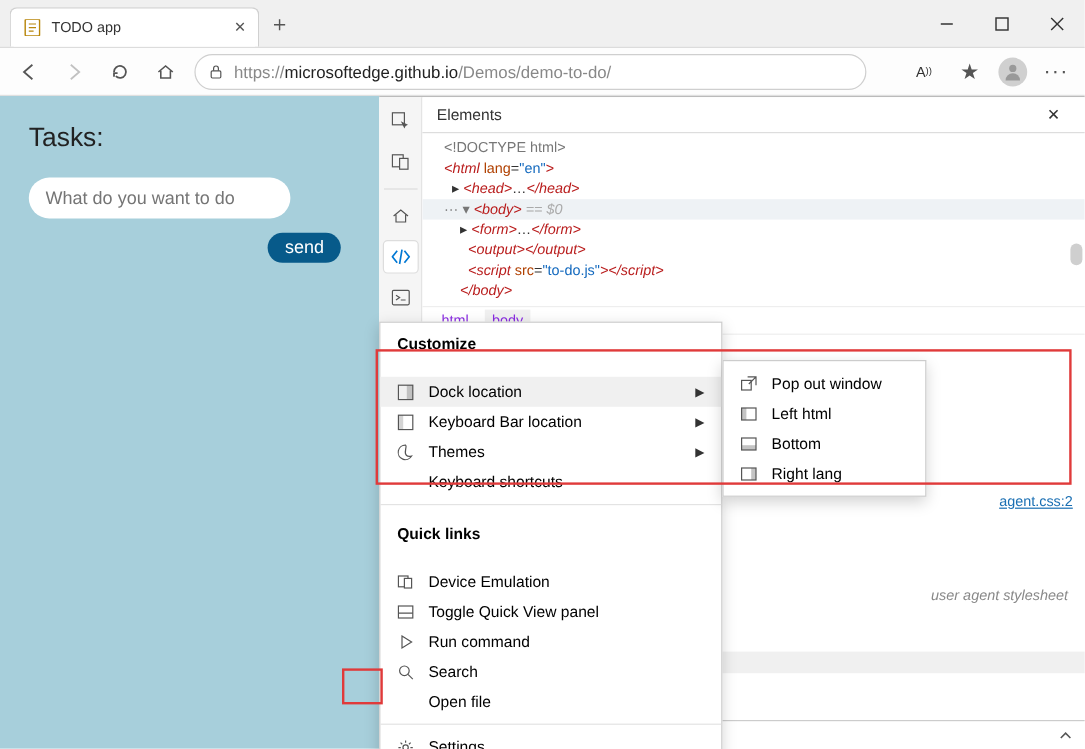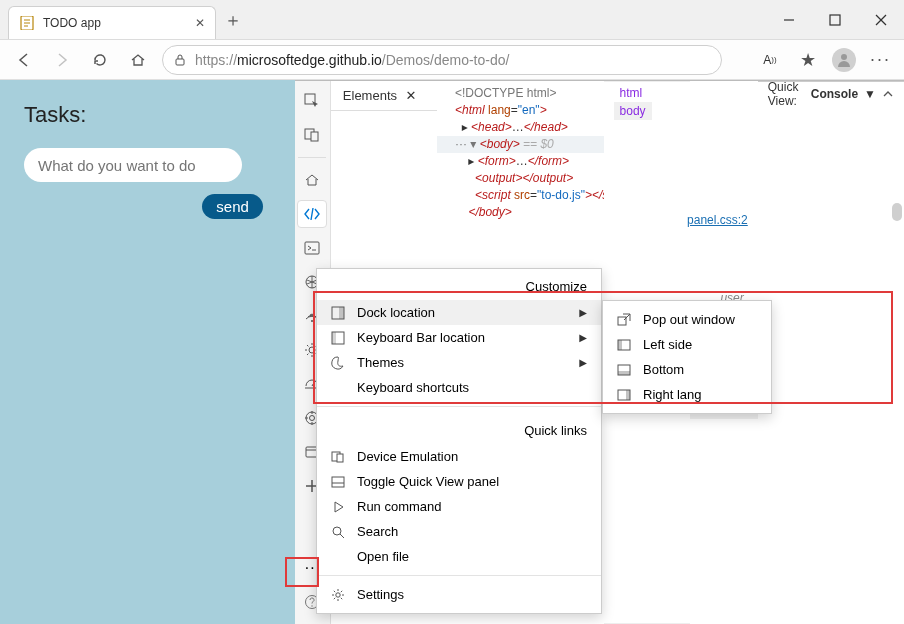--- a/index.html
+++ b/index.html
@@ -35,21 +35,21 @@
 
 
 .devtools { flex: 1; display: flex; position: relative; border-top: 1px solid #bbb; }
 .activity-bar { width: 36px; background: #f5f5f5; border-right: 1px solid #e0e0e0; display: flex; flex-direction: column; align-items: center; padding-top: 6px; gap: 6px; }
 .ab-item { width: 30px; height: 28px; display: flex; align-items: center; justify-content: center; color: #555; border-radius: 4px; cursor: pointer; }
 .ab-item.active { background: #fff; color: #0078d4; border: 1px solid #ddd; }
 .ab-divider { height: 1px; background: #ddd; width: 80%; margin: 2px 0; }
 .ab-bottom { margin-top: auto; margin-bottom: 8px; display: flex; flex-direction: column; align-items: center; gap: 6px; }
 .ab-more { width: 30px; height: 28px; display: flex; align-items: center; justify-content: center; cursor: pointer; }
 
-.panel { flex: 1; display: flex; background: #fff; position: relative; }
+.panel { flex: 1; display: flex; flex-direction: column; background: #fff; position: relative; }
 .panel-header { height: 30px; border-bottom: 1px solid #ddd; display: flex; align-items: center; padding: 0 12px; font-size: 13px; color: #333; }
 .panel-header .close-x { margin-left: auto; width: 28px; height: 28px; display: flex; align-items: center; justify-content: center; cursor: pointer; }
 
 .dom { font-family: Consolas, monospace; font-size: 12px; padding: 4px 0; line-height: 17px; color: #333; overflow: hidden; }
 .dom .ln { white-space: pre; padding-left: 18px; }
 .dom .sel { background: #eef2f5; }
 .dom .tag { color: #b91c1c; font-style: italic; }
 .dom .attrn { color: #b04000; }
 .dom .attrv { color: #1369be; }
 .dom .doctype { color: #777; }
@@ -62,21 +62,21 @@
 .styles { flex: 1; font-family: Consolas, monospace; font-size: 12px; color: #333; position: relative; }
 .styles .meta-link { position: absolute; right: 10px; top: 132px; color: #1a6fb3; text-decoration: underline; }
 .styles .uas { text-align: right; font-style: italic; color: #888; padding-right: 14px; }
 .styles .inh { background: #f0f0f0; padding: 2px 10px; color: #888; }
 
 .quickview { height: 24px; border-top: 1px solid #ccc; display: flex; align-items: center; padding: 0 10px; font-size: 12px; color: #333; gap: 6px; }
 .quickview .chev { margin-left: auto; }
 
 
 .ctx { position: absolute; left: 316px; top: 268px; width: 286px; background: #fff; border: 1px solid #ccc; box-shadow: 0 4px 12px rgba(0,0,0,0.18); font-size: 13px; padding-bottom: 6px; }
-.ctx .hdr { font-weight: 400; padding: 10px 14px 6px; text-align: right; }
+.ctx .hdr { font-weight: 700; padding: 10px 14px 20px; }
 .ctx .item { display: flex; align-items: center; padding: 5px 14px; gap: 10px; cursor: pointer; }
 .ctx .item.hi { background: #f0f0f0; }
 .ctx .item .gap { width: 16px; text-align: center; color: #555; }
 .ctx .item .sub { margin-left: auto; font-size: 10px; color: #333; }
 .ctx .div { height: 1px; background: #e3e3e3; margin: 6px 0; }
 
 .submenu { position: absolute; left: 602px; top: 300px; width: 170px; background: #fff; border: 1px solid #ccc; box-shadow: 0 4px 12px rgba(0,0,0,0.18); font-size: 13px; padding: 6px 0; }
 .submenu .item { display: flex; align-items: center; padding: 5px 14px; gap: 10px; cursor: pointer; }
 .submenu .item .gap { width: 16px; text-align: center; color: #555; }
 
@@ -280,21 +280,21 @@
         <div class="scrollthumb"></div>
       </div>
 
       <div class="crumbs">
         <span class="c">html</span>
         <span class="c on">body</span>
       </div>
 
       <div class="styles" style="position:relative">
 
-        <a class="meta-link">panel.css:2</a>
+        <a class="meta-link">agent.css:2</a>
 
         <div style="height:210px"></div>
         <div class="uas">user agent stylesheet</div>
         <div style="height:40px"></div>
         <div class="inh">Inherited from html</div>
       </div>
 
       <div class="quickview">
         <span>Quick View:</span>
         <span style="font-weight:600">Console</span>
@@ -407,21 +407,21 @@
       </span>
     <span>Pop out window</span>
   </div>
   <div class="item">
     <span class="gap">
         <svg width="14" height="14" viewBox="0 0 14 14">
           <rect x="1" y="2" width="12" height="10" fill="none" stroke="#555"></rect>
           <rect x="1" y="2" width="4" height="10" fill="#555" opacity=".35"></rect>
         </svg>
       </span>
-    <span>Left side</span>
+    <span>Left html</span>
   </div>
   <div class="item">
     <span class="gap">
         <svg width="14" height="14" viewBox="0 0 14 14">
           <rect x="1" y="2" width="12" height="10" fill="none" stroke="#555"></rect>
           <rect x="1" y="8" width="12" height="4" fill="#555" opacity=".35"></rect>
         </svg>
       </span>
     <span>Bottom</span>
   </div>

